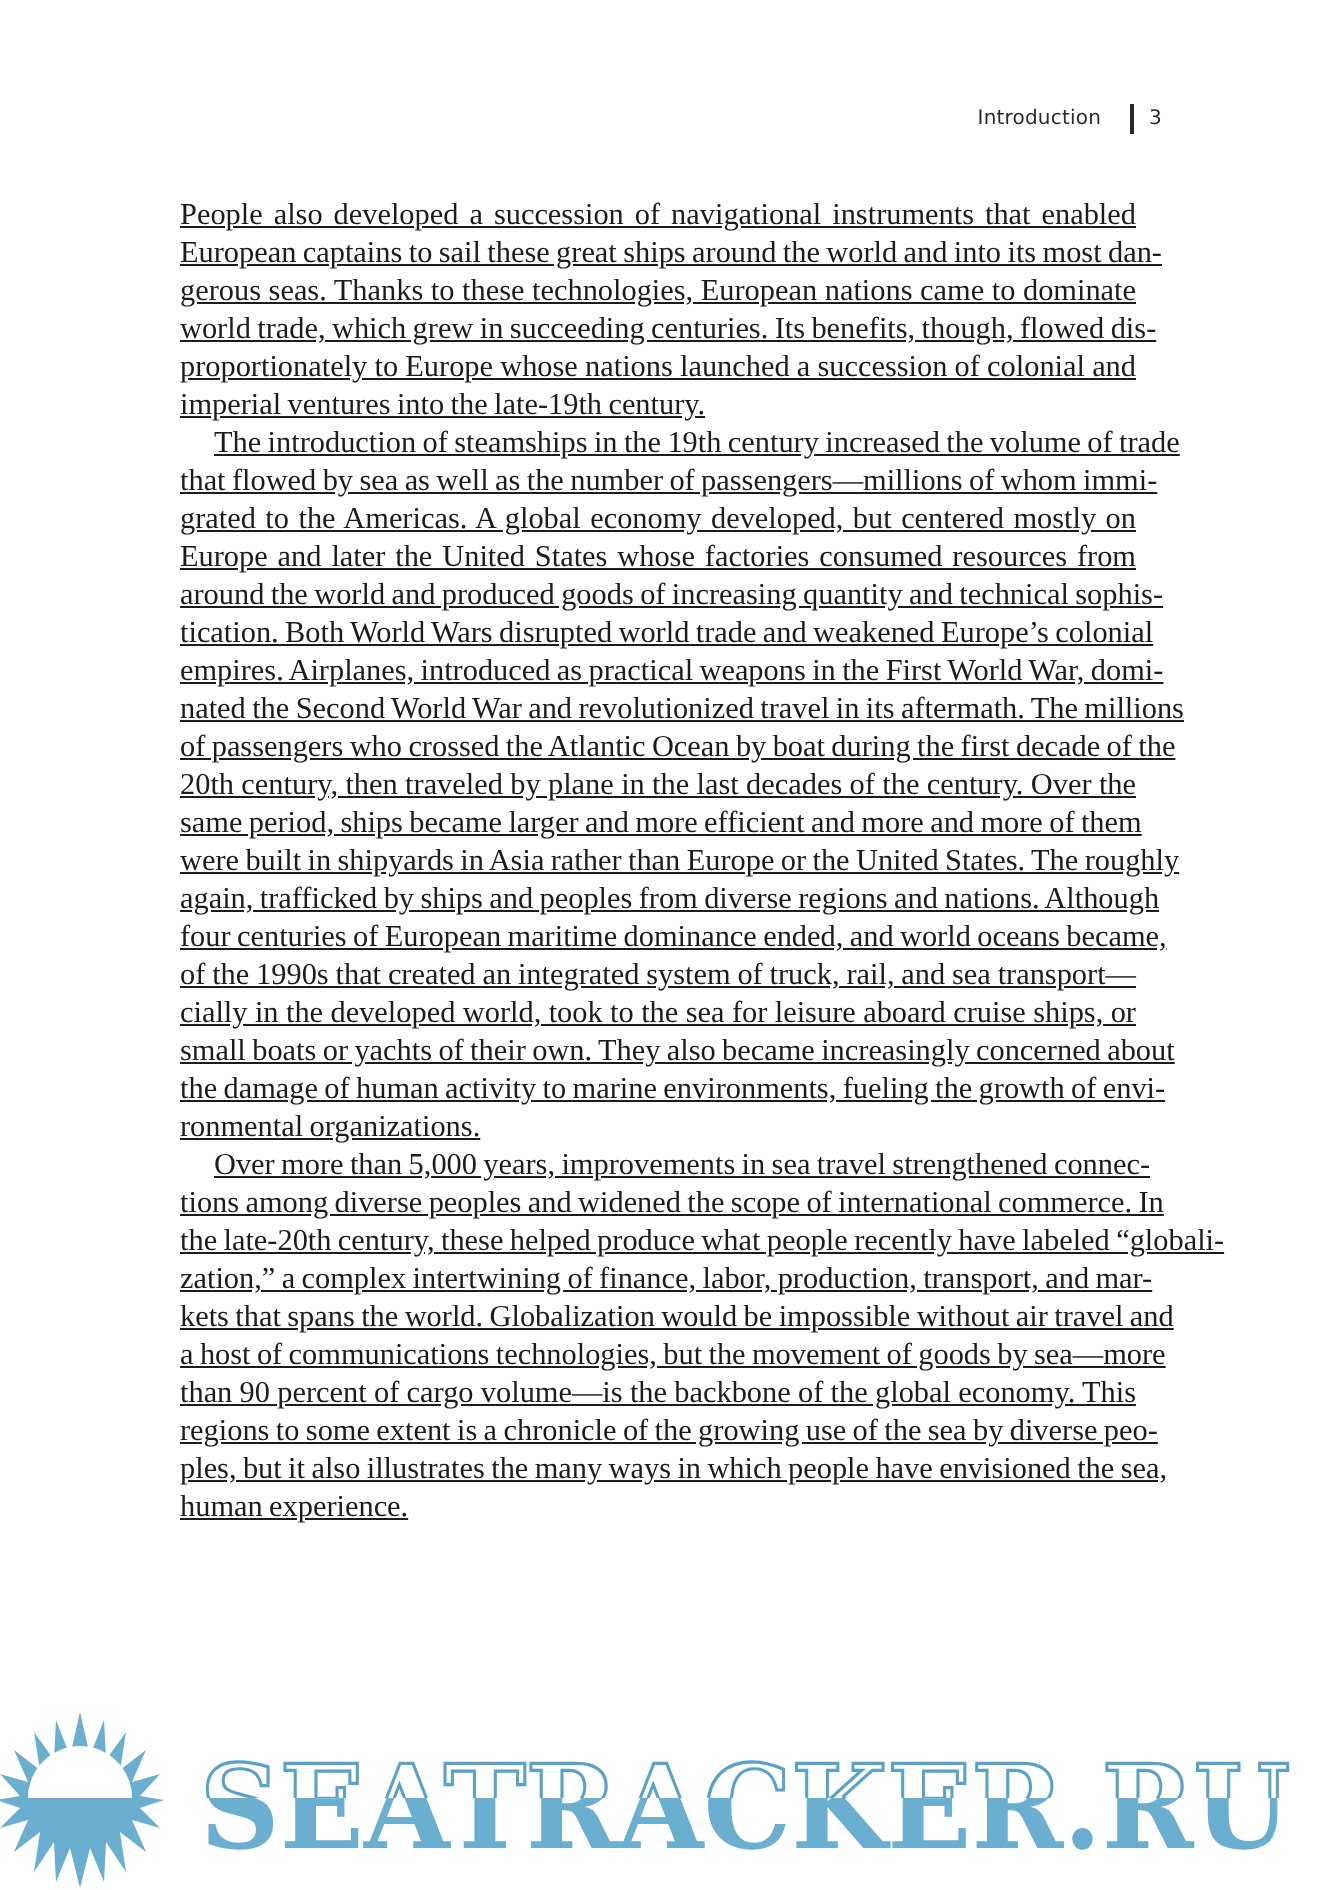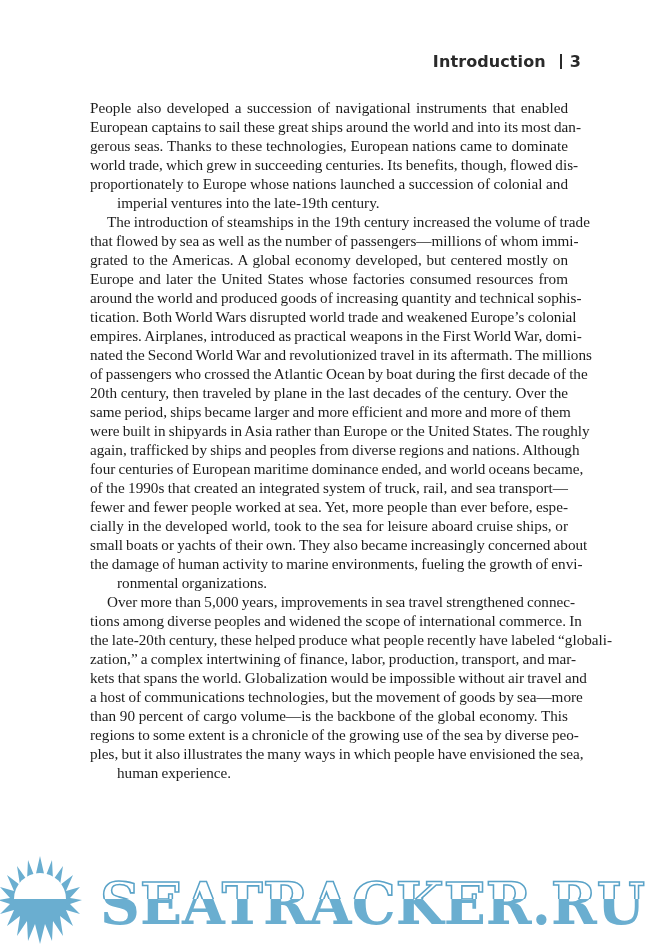--- a/index.html
+++ b/index.html
@@ -13,22 +13,22 @@
     position: relative;
     overflow: hidden;
     font-family: "Liberation Serif", "DejaVu Serif", serif;
     color: #1c1c1c;
   }
   .running-head {
     position: absolute;
     top: 52px;
     right: 78px;
     font-family: "DejaVu Sans", "Liberation Sans", sans-serif;
-    font-weight: bold;
-    font-size: 16px;
+    font-weight: normal;
+    font-size: 10px;
     color: #2a2a2a;
     display: flex;
     align-items: center;
     gap: 0;
     letter-spacing: 0.1px;
   }
   .running-head .sep {
     display: inline-block;
     width: 2px;
     height: 15px;
@@ -43,24 +43,24 @@
   }
   .line {
     display: block;
     height: 19px;
     line-height: 19px;
     font-size: 15.2px;
     white-space: nowrap;
     text-align: justify;
     text-align-last: justify;
     word-spacing: -0.6px;
+    text-decoration: underline;
   }
   .line.last {
     text-align-last: left;
-    margin-left: 27px;
   }
   .line.indent {
     padding-left: 17px;
   }
   .watermark {
     position: absolute;
     left: 0;
     top: 848px;
     width: 659px;
     height: 97px;
@@ -97,21 +97,20 @@
     <span class="line">tication. Both World Wars disrupted world trade and weakened Europe’s colonial</span>
     <span class="line">empires. Airplanes, introduced as practical weapons in the First World War, domi-</span>
     <span class="line">nated the Second World War and revolutionized travel in its aftermath. The millions</span>
     <span class="line">of passengers who crossed the Atlantic Ocean by boat during the first decade of the</span>
     <span class="line">20th century, then traveled by plane in the last decades of the century. Over the</span>
     <span class="line">same period, ships became larger and more efficient and more and more of them</span>
     <span class="line">were built in shipyards in Asia rather than Europe or the United States. The roughly</span>
     <span class="line">again, trafficked by ships and peoples from diverse regions and nations. Although</span>
     <span class="line">four centuries of European maritime dominance ended, and world oceans became,</span>
     <span class="line">of the 1990s that created an integrated system of truck, rail, and sea transport—</span>
-    <span class="line">fewer and fewer people worked at sea. Yet, more people than ever before, espe-</span>
     <span class="line">cially in the developed world, took to the sea for leisure aboard cruise ships, or</span>
     <span class="line">small boats or yachts of their own. They also became increasingly concerned about</span>
     <span class="line">the damage of human activity to marine environments, fueling the growth of envi-</span>
     <span class="line last">ronmental organizations.</span>
   </div>
 
   <div>
     <span class="line indent">Over more than 5,000 years, improvements in sea travel strengthened connec-</span>
     <span class="line">tions among diverse peoples and widened the scope of international commerce. In</span>
     <span class="line">the late-20th century, these helped produce what people recently have labeled “globali-</span>

